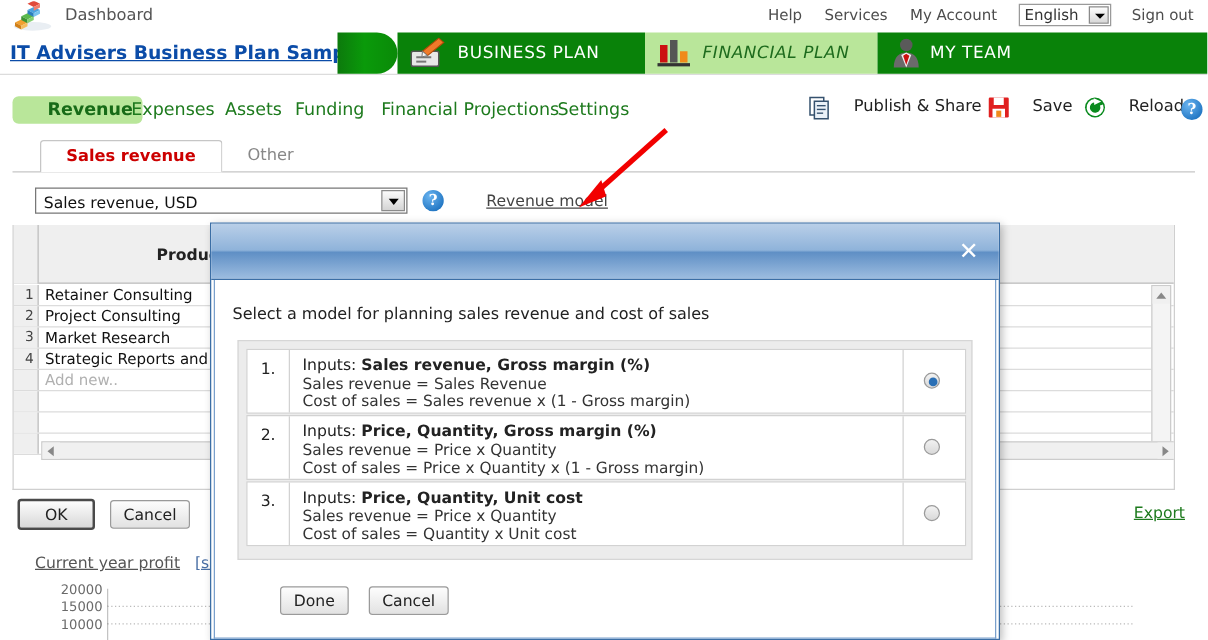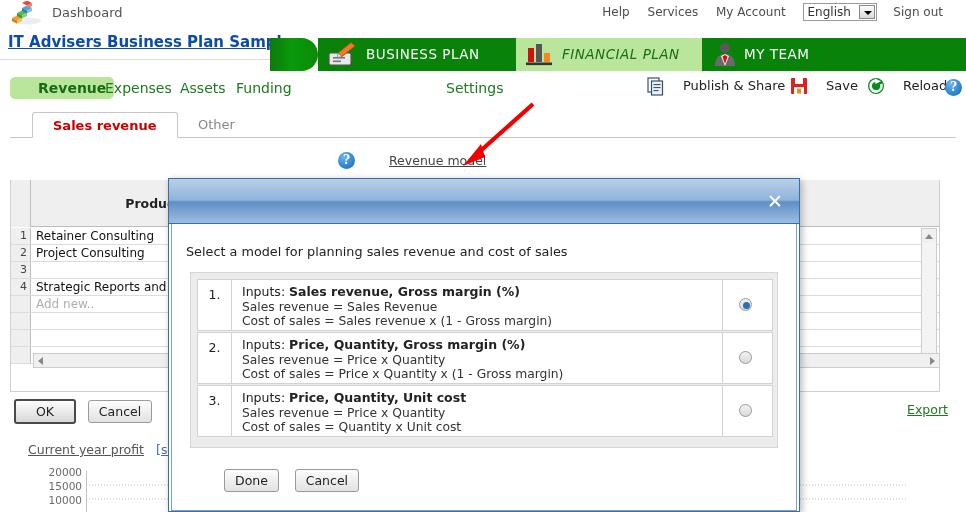--- a/index.html
+++ b/index.html
@@ -19,21 +19,21 @@
     position: absolute; left:0; top:0; width:966px; height:26px;
     background:#fff;
   }
   .logo {
     position:absolute; left:6px; top:1px; width:36px; height:24px;
   }
   .dashboard-link {
     position:absolute; left:52px; top:5px;
     font-size:13px; color:#555; font-family:"DejaVu Sans", sans-serif;
   }
-  .topnav { position:absolute; right:16px; top:2px; height:22px;margin-left:48px; }
+  .topnav { position:absolute; right:4px; top:2px; height:22px;margin-left:48px; }
   .topnav a {
     display:inline-block; color:#4d4d4d; text-decoration:none;
     font-size:12px; padding:3px 7px; vertical-align:middle;
   }
   .lang-select {
     display:inline-block; vertical-align:middle;
     border:1px solid #9a9a9a; background:#fff; height:18px;
     font-size:12px; margin:0 6px; position:relative; padding:0;
     width:74px;
   }
@@ -59,21 +59,21 @@
   .planbar {
     position:absolute; left:0; top:26px; width:966px; height:34px;
     background:#ffffff; border-bottom:1px solid #dcdcdc;
   }
   .plan-title {
     position:absolute; left:8px; top:7px;
     font-size:15px; font-weight:bold; color:#0b4ca8;
     text-decoration:underline; font-family:"DejaVu Sans", sans-serif;
     white-space:nowrap;
   }
-  .greenwrap { position:absolute; left:270px; top:12px; width:696px; height:33px; }
+  .greenwrap { position:absolute; left:270px; top:0; width:696px; height:33px; }
   .green-blob {
     position:absolute; left:0; top:0; width:48px; height:33px;
     background:linear-gradient(90deg,#0c7a0c 0%,#0a9a0a 45%,#0a8a08 100%);
     border-radius:0 22px 22px 0;
   }
   .tab-bp {
     position:absolute; left:48px; top:0; height:33px; width:198px;
     background:#098209;
   }
   .tab-fp {
@@ -394,20 +394,21 @@
         <span class="tab-lbl">MY TEAM</span>
       </div>
     </div>
   </div>
 
   <div class="sectionnav">
     <a class="snav-item active" style="left:10px;padding-left:28px;">Revenue</a>
     <a class="snav-item" style="left:97px;">Expenses</a>
     <a class="snav-item" style="left:172px;">Assets</a>
     <a class="snav-item" style="left:228px;">Funding</a>
+    <a class="snav-item" style="left:297px;">Financial Projections</a>
     <a class="snav-item" style="left:438px;">Settings</a>
 
     <a class="toolbtn" style="left:646px;">
       <span class="ti">
         <svg width="20" height="20" viewBox="0 0 20 20">
           <rect x="2" y="2" width="11" height="14" fill="#fff" stroke="#35516e" stroke-width="1.2"></rect>
           <rect x="5.5" y="5" width="11" height="14" fill="#eaf1f8" stroke="#35516e" stroke-width="1.2"></rect>
           <rect x="7.5" y="8" width="7" height="1.1" fill="#35516e"></rect>
           <rect x="7.5" y="11" width="7" height="1.1" fill="#35516e"></rect>
           <rect x="7.5" y="14" width="5" height="1.1" fill="#35516e"></rect>
@@ -441,20 +442,24 @@
 
     <span style="position:absolute;left:945px;top:5px;width:17px;height:17px;border-radius:50%;background:radial-gradient(circle at 35% 30%,#6ab4f0,#0b63b5);color:#fff;font-size:12px;font-weight:bold;text-align:center;line-height:17px;font-family:'DejaVu Serif',serif;">?</span>
   </div>
 
   <div class="tabstrip">
     <div class="ftab active" style="left:22px;">Sales revenue</div>
     <div class="ftab" style="left:168px;border:none;background:transparent;">Other</div>
   </div>
 
   <div class="selrow">
+    <div class="dd">
+      <span class="ddtext">Sales revenue, USD</span>
+      <span class="ddbtn"></span>
+    </div>
     <span class="help-circle">?</span>
     <a class="rev-model-link">Revenue model</a>
   </div>
 
   <div class="arrow-anno">
     <svg width="110" height="70" viewBox="0 0 110 70">
       <line x1="78" y1="6" x2="22" y2="56" stroke="#f20000" stroke-width="4.2"></line>
       <polygon points="8,68 26,46 30,59" fill="#f20000"></polygon>
     </svg>
   </div>
@@ -468,20 +473,21 @@
     <div class="grow" style="top:48px;">
       <span class="gnum">1</span>
       <span class="gcell">Retainer Consulting</span>
     </div>
     <div class="grow" style="top:65px;">
       <span class="gnum">2</span>
       <span class="gcell">Project Consulting</span>
     </div>
     <div class="grow" style="top:82px;">
       <span class="gnum">3</span>
+      <span class="gcell">Market Research</span>
     </div>
     <div class="grow" style="top:99px;">
       <span class="gnum">4</span>
       <span class="gcell">Strategic Reports and So</span>
     </div>
     <div class="grow" style="top:116px;">
       <span class="gnum"></span>
       <span class="gcell placeholder">Add new..</span>
     </div>
     <div class="grow" style="top:133px;">

